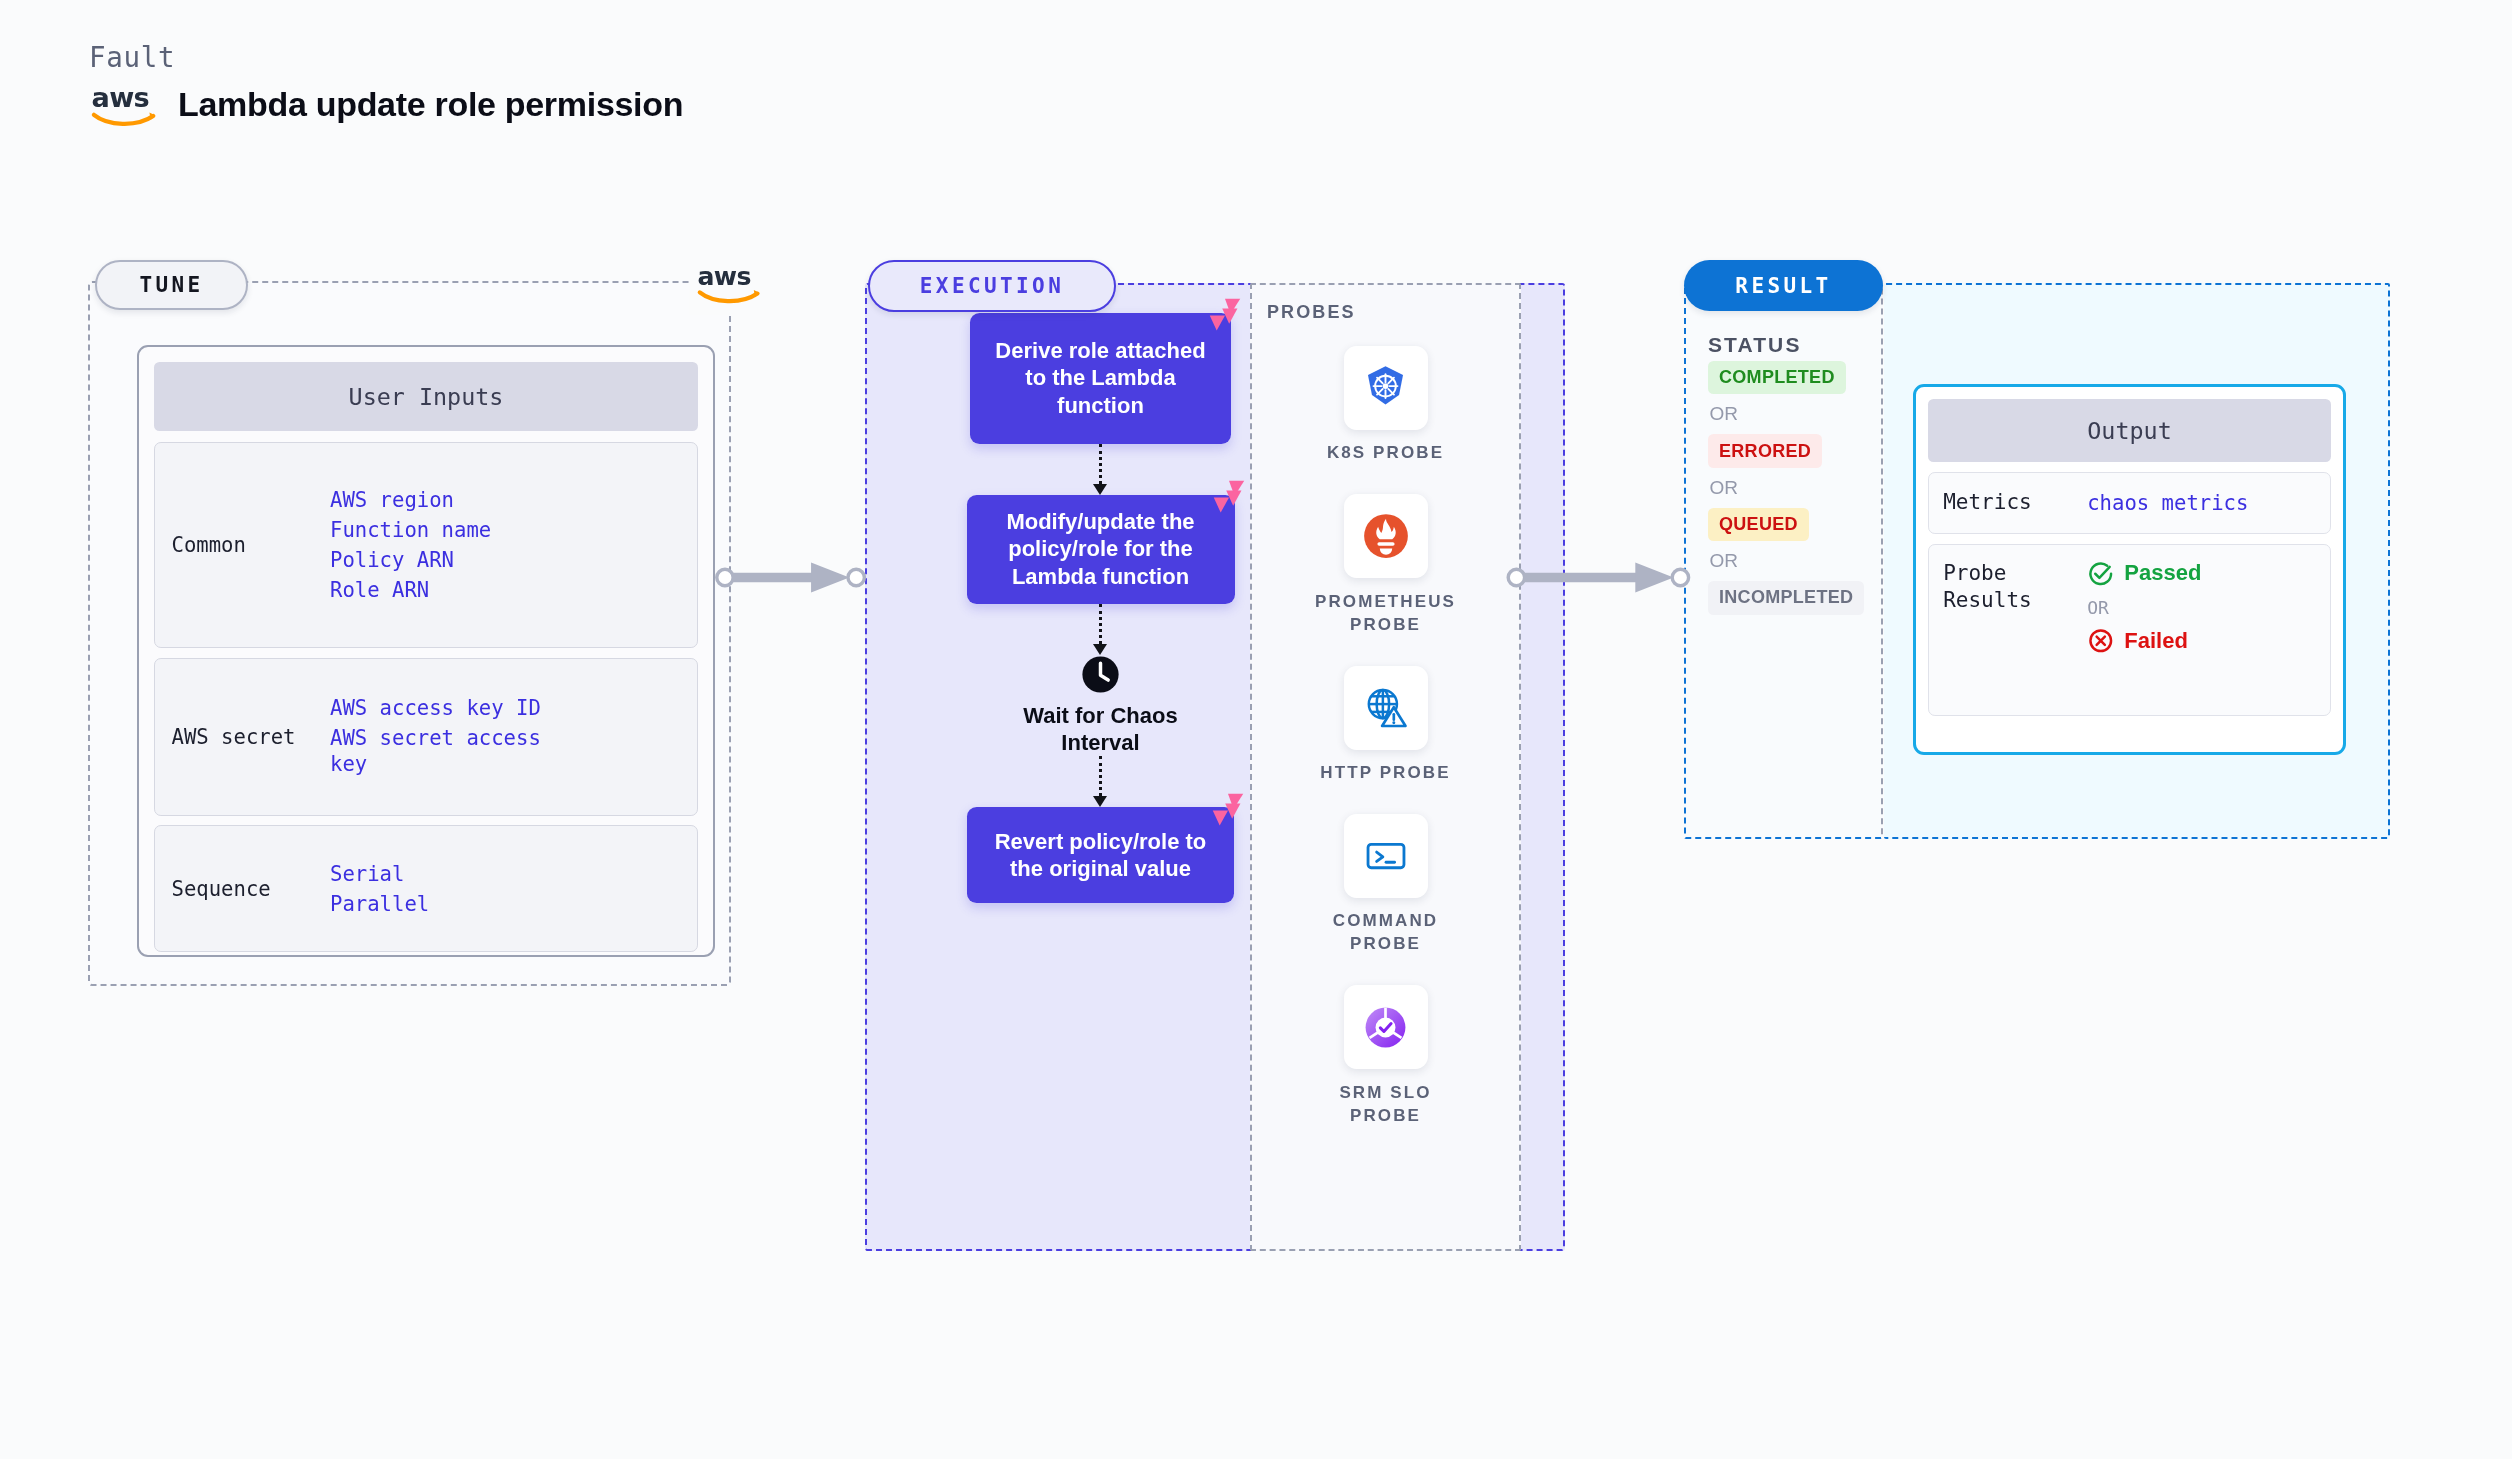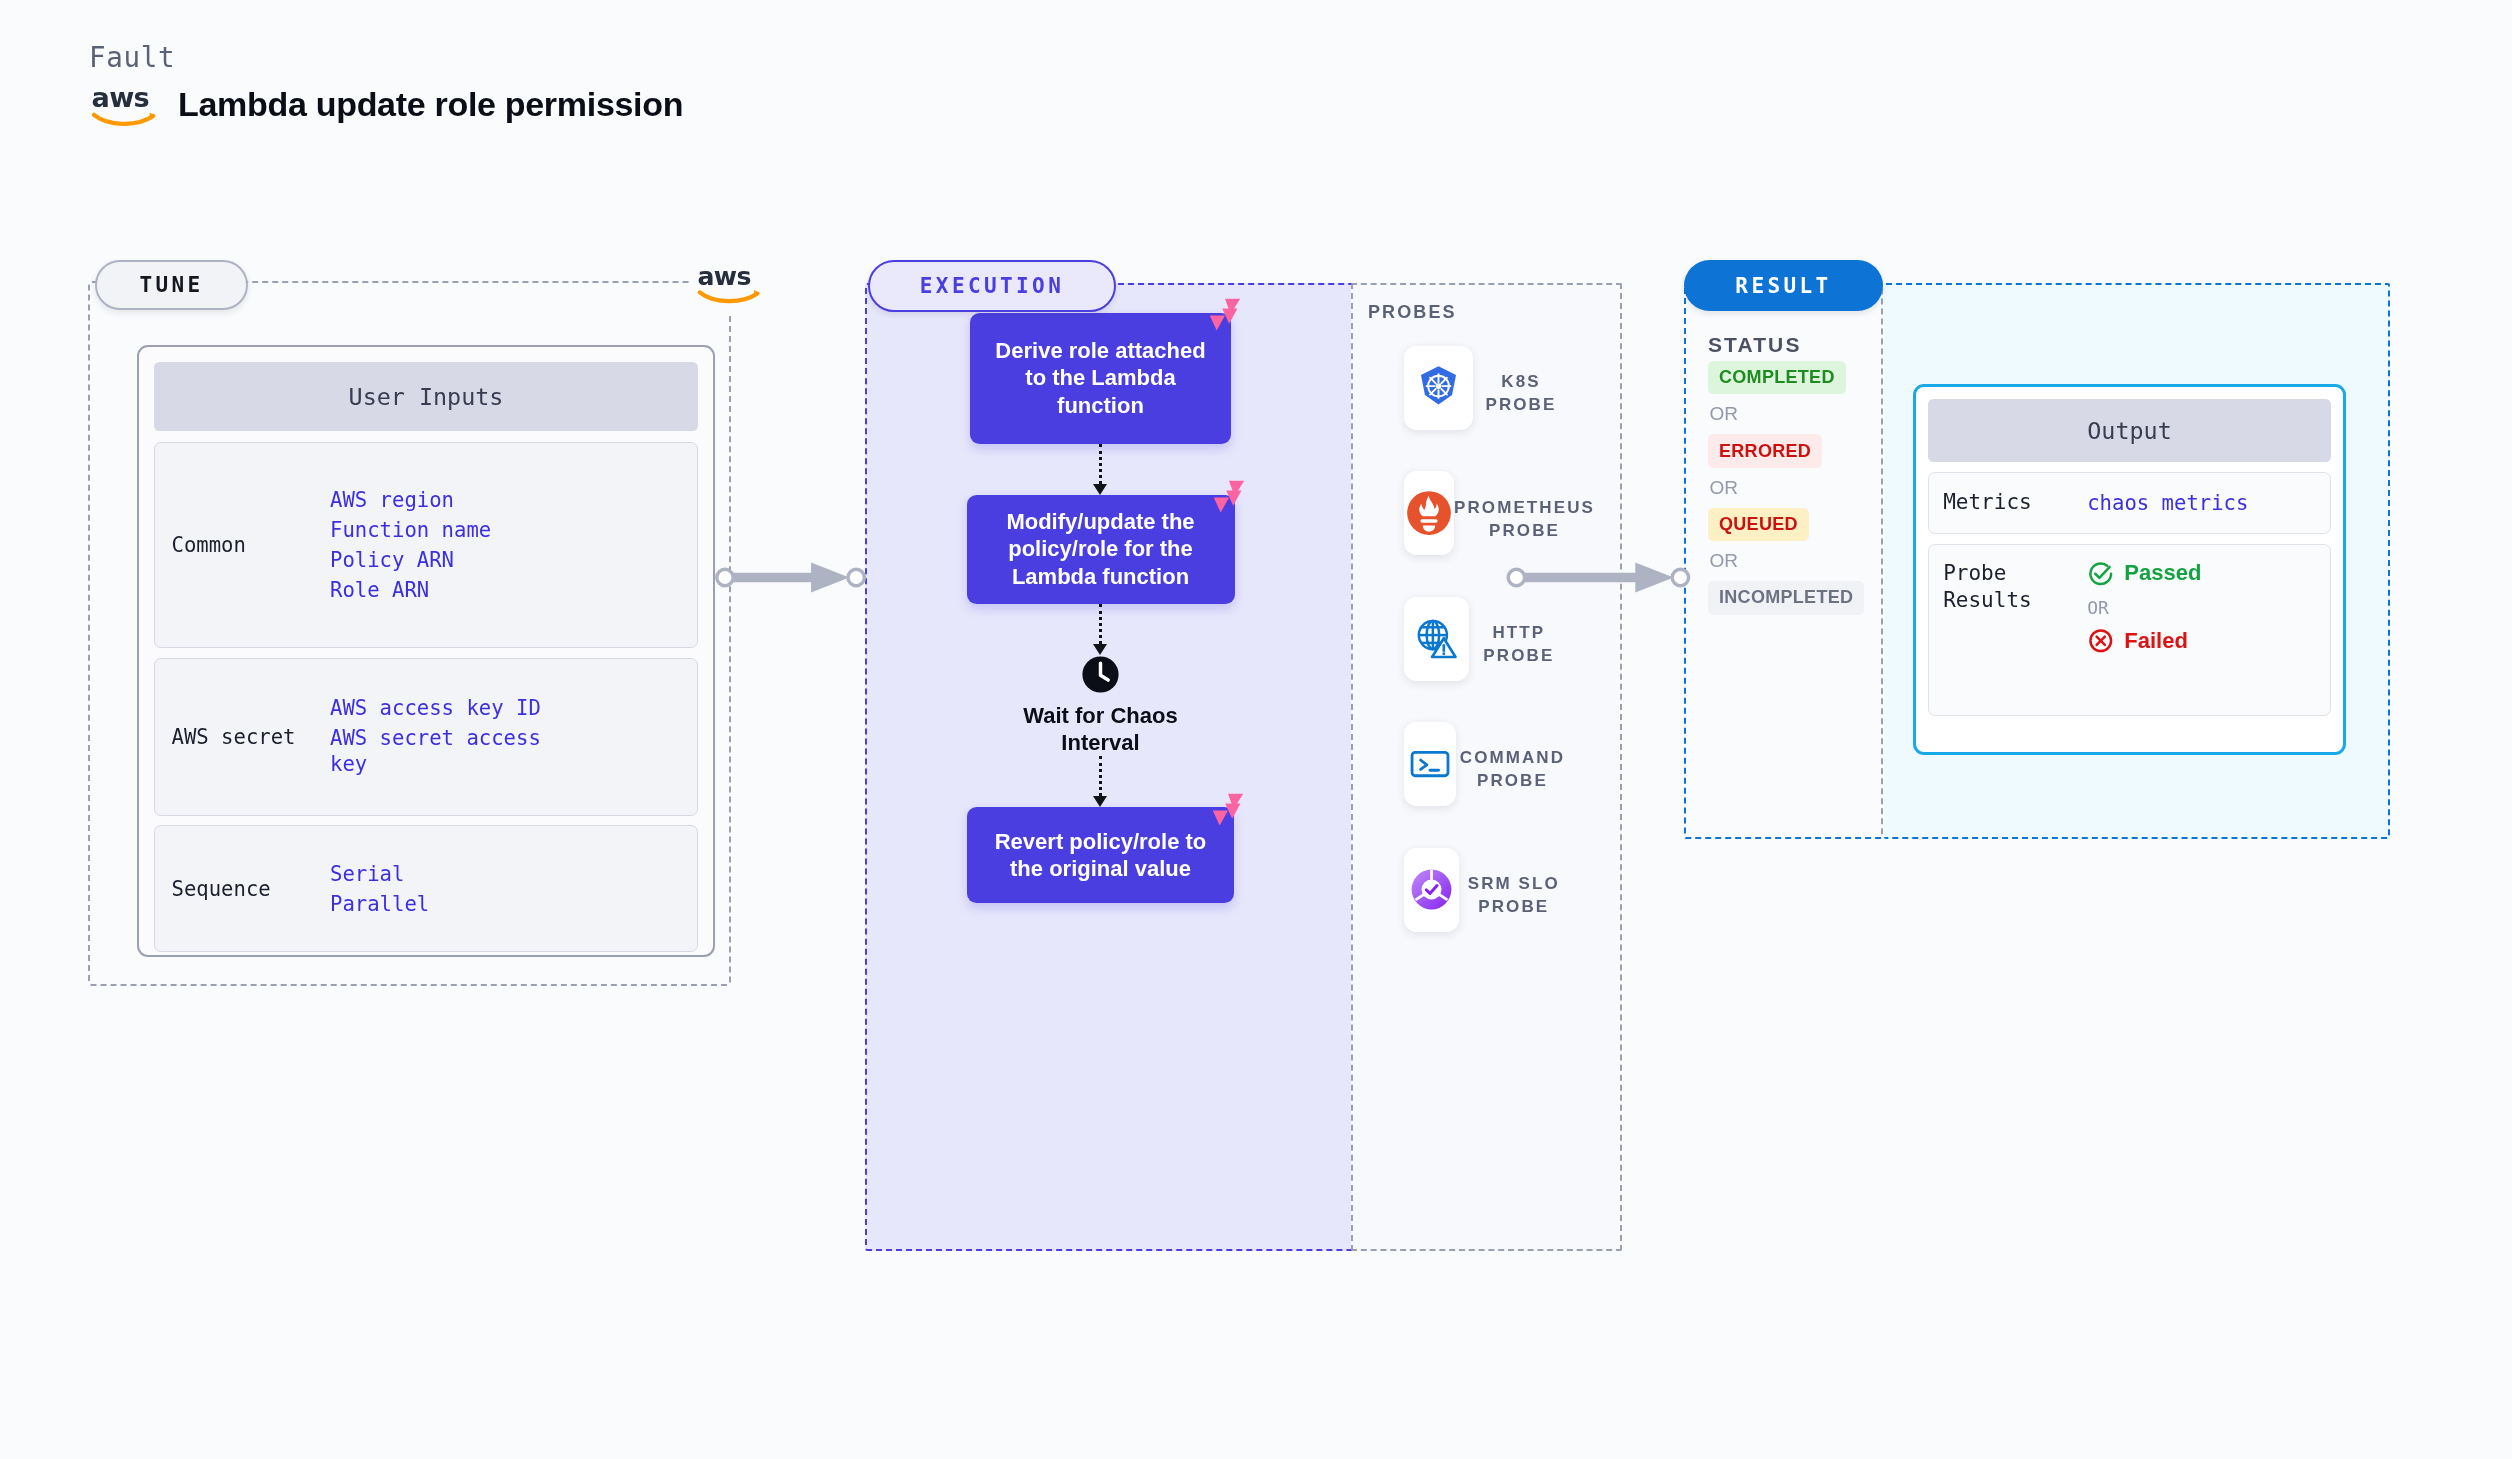--- a/index.html
+++ b/index.html
@@ -179,39 +179,39 @@
     display: flex; flex-direction: column; align-items: center; gap: 8.3px;
   }
   #clock-icon { width: 39px; height: 39px; }
   #wait-label {
     font-size: 22px; font-weight: bold; color: #0b0d17;
     text-align: center; line-height: 1.24; max-width: 206px;
   }
 
   
   #probes-column {
-    position: absolute; left: 1351px; top: 283px;
+    position: absolute; left: 1250px; top: 283px;
     width: 271px; height: 968px;
     border: 2.1px dashed #9aa0b2;
     border-left: 2.1px dashed #9aa0b2;
     background: #f8f9fc;
     border-radius: 1.4px;
     padding-left: 16px;
   }
   #probes-title {
     position: absolute; left: 15px; top: 16.5px;
     font-size: 18px; font-weight: bold;
     letter-spacing: 2.1px;
     color: #5b6277;
   }
   #probes-list {
     position: absolute; left: 0; top: 61px; width: 100%;
     display: flex; flex-direction: column; align-items: center; gap: 29px;
   }
-  .probe-item { display: flex; flex-direction: row; align-items: center; width: 165px; }
+  .probe-item { display: flex; flex-direction: column; align-items: center; width: 165px; }
   .probe-tile {
     width: 84px; height: 84px;
     background: #ffffff;
     border-radius: 12.4px;
     box-shadow: 0 2.8px 8.3px rgba(30,35,70,.10);
     display: flex; align-items: center; justify-content: center;
     margin-bottom: 12.4px;
   }
   .probe-label {
     font-size: 17px; font-weight: bold;

